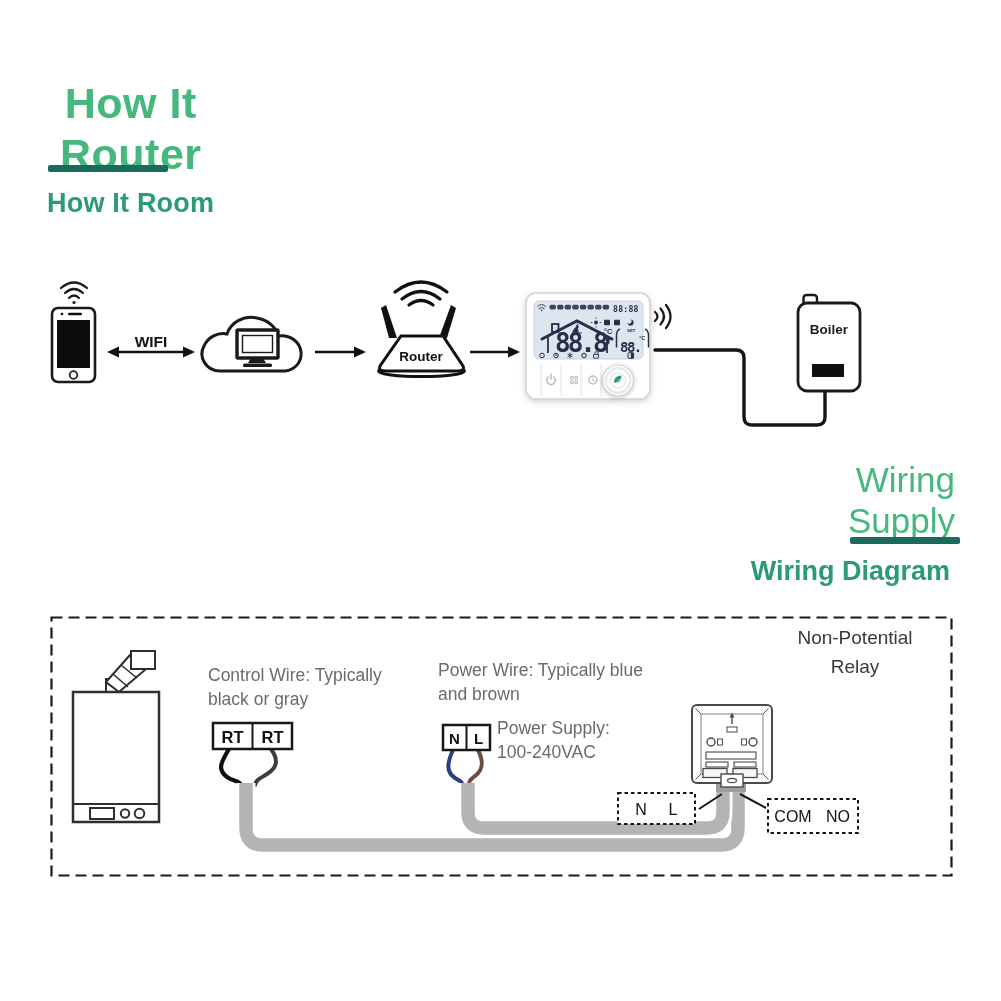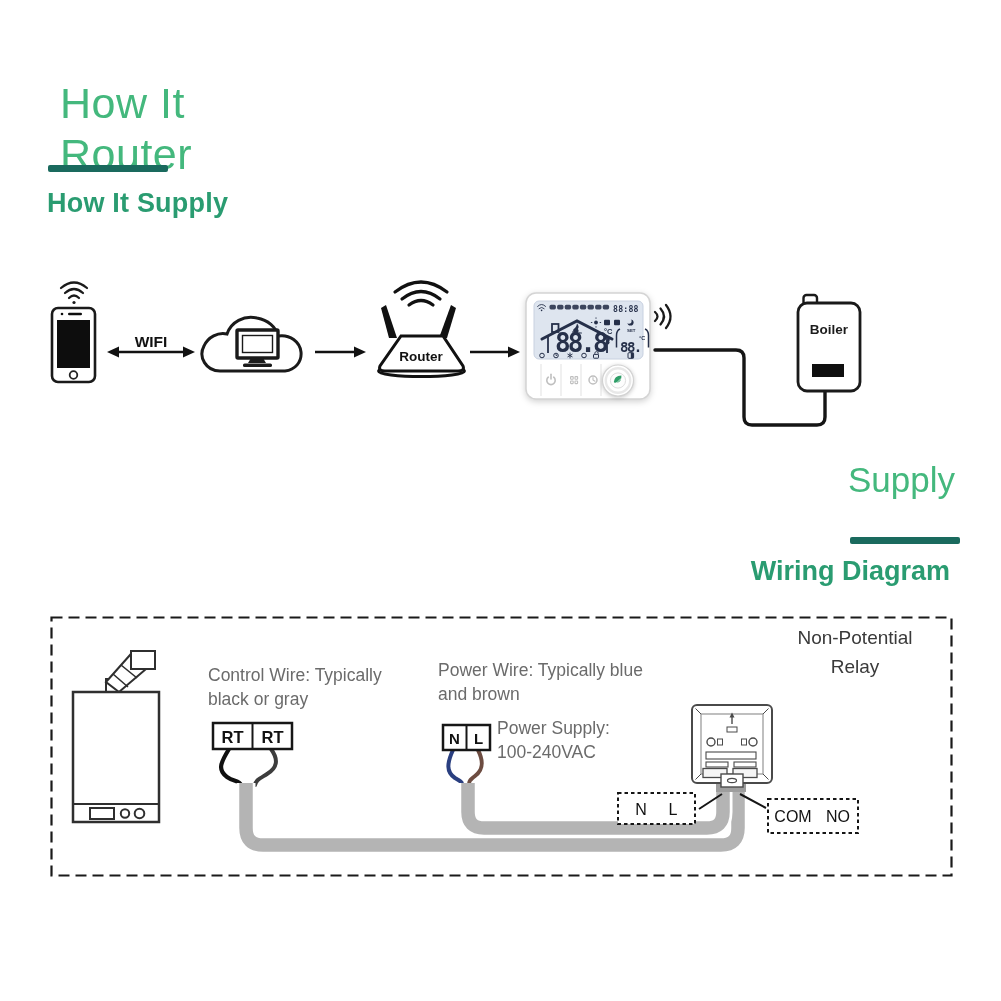--- a/index.html
+++ b/index.html
@@ -4,23 +4,24 @@
 <style>
   html,body{margin:0;padding:0;background:#fff;}
   #stage{
     position:relative;width:1001px;height:1001px;background:#fff;overflow:hidden;
     font-family:"Liberation Sans",sans-serif;
   }
   .abs{position:absolute;}
   
   #hero-title{
     left:60px;top:78px;
-    font-size:43px;line-height:51px;font-weight:400;
+    font-size:43px;line-height:51px;font-weight:700;
     color:var(--green-light,#44b87d);
     letter-spacing:0.5px;
+    text-align:center;
   }
   #hero-underline{
     left:48px;top:165px;width:120px;height:7px;
     background:var(--teal-underline,#1a6a5e);border-radius:2px;
   }
   #hero-subtitle{
     left:47px;top:188px;
     font-size:27px;font-weight:bold;
     color:var(--green-dark,#2a9c71);
     letter-spacing:0.2px;
@@ -48,21 +49,21 @@
 </head>
 <body>
 
 <div id="stage">
 
   <div id="hero-title" class="abs">
     <div>How It</div>
     <div>Router</div>
   </div>
   <div id="hero-underline" class="abs"></div>
-  <div id="hero-subtitle" class="abs">How It Supply</div>
+  <div id="hero-subtitle" class="abs">How It Room</div>
 
   <svg id="flow-svg" class="abs" width="1001" height="200" viewBox="0 0 1001 200">
 
     <g stroke-linecap="round">
       <path d="M69,38 Q74,33 79,38 M65,33 Q74,25 83,33 M61,28 Q74,17 87,28" fill="none" stroke="#1a1a1a" stroke-width="2.2"></path>
       <circle cx="74" cy="42.5" r="1.6" fill="#1a1a1a"></circle>
       <rect x="52" y="48" width="43" height="74" rx="6" fill="#fff" stroke="#1a1a1a" stroke-width="2.6"></rect>
       <rect x="57" y="60" width="33" height="48" fill="#0d0d0d"></rect>
       <circle cx="62" cy="54" r="1.3" fill="#0d0d0d"></circle>
       <rect x="68" y="52.7" width="14" height="2.6" rx="1.3" fill="#0d0d0d"></rect>
@@ -192,20 +193,21 @@
 
     <g>
       <rect x="803.5" y="35" width="13.5" height="10" rx="3" fill="#fff" stroke="#1a1a1a" stroke-width="2.4"></rect>
       <rect x="798" y="43" width="62" height="88" rx="9" fill="#fff" stroke="#1a1a1a" stroke-width="2.8"></rect>
       <text x="829" y="74" text-anchor="middle" font-size="13.5" font-weight="600" fill="#1c1c1c">Boiler</text>
       <rect x="812" y="104" width="32" height="13" fill="#0f0f0f"></rect>
     </g>
   </svg>
 
   <div id="wiring-title" class="abs">
+    <div>Wiring</div>
     <div>Supply</div>
   </div>
   <div id="wiring-underline" class="abs"></div>
   <div id="wiring-subtitle" class="abs">Wiring Diagram</div>
 
   <svg id="wiring-box" class="abs" width="903" height="261" viewBox="0 0 903 261">
 
     <rect x="1.5" y="1.5" width="900" height="258" fill="none" stroke="#1a1a1a" stroke-width="2.2" stroke-dasharray="11,6"></rect>
 
     <g stroke="#2f2f2f" fill="#fff">

